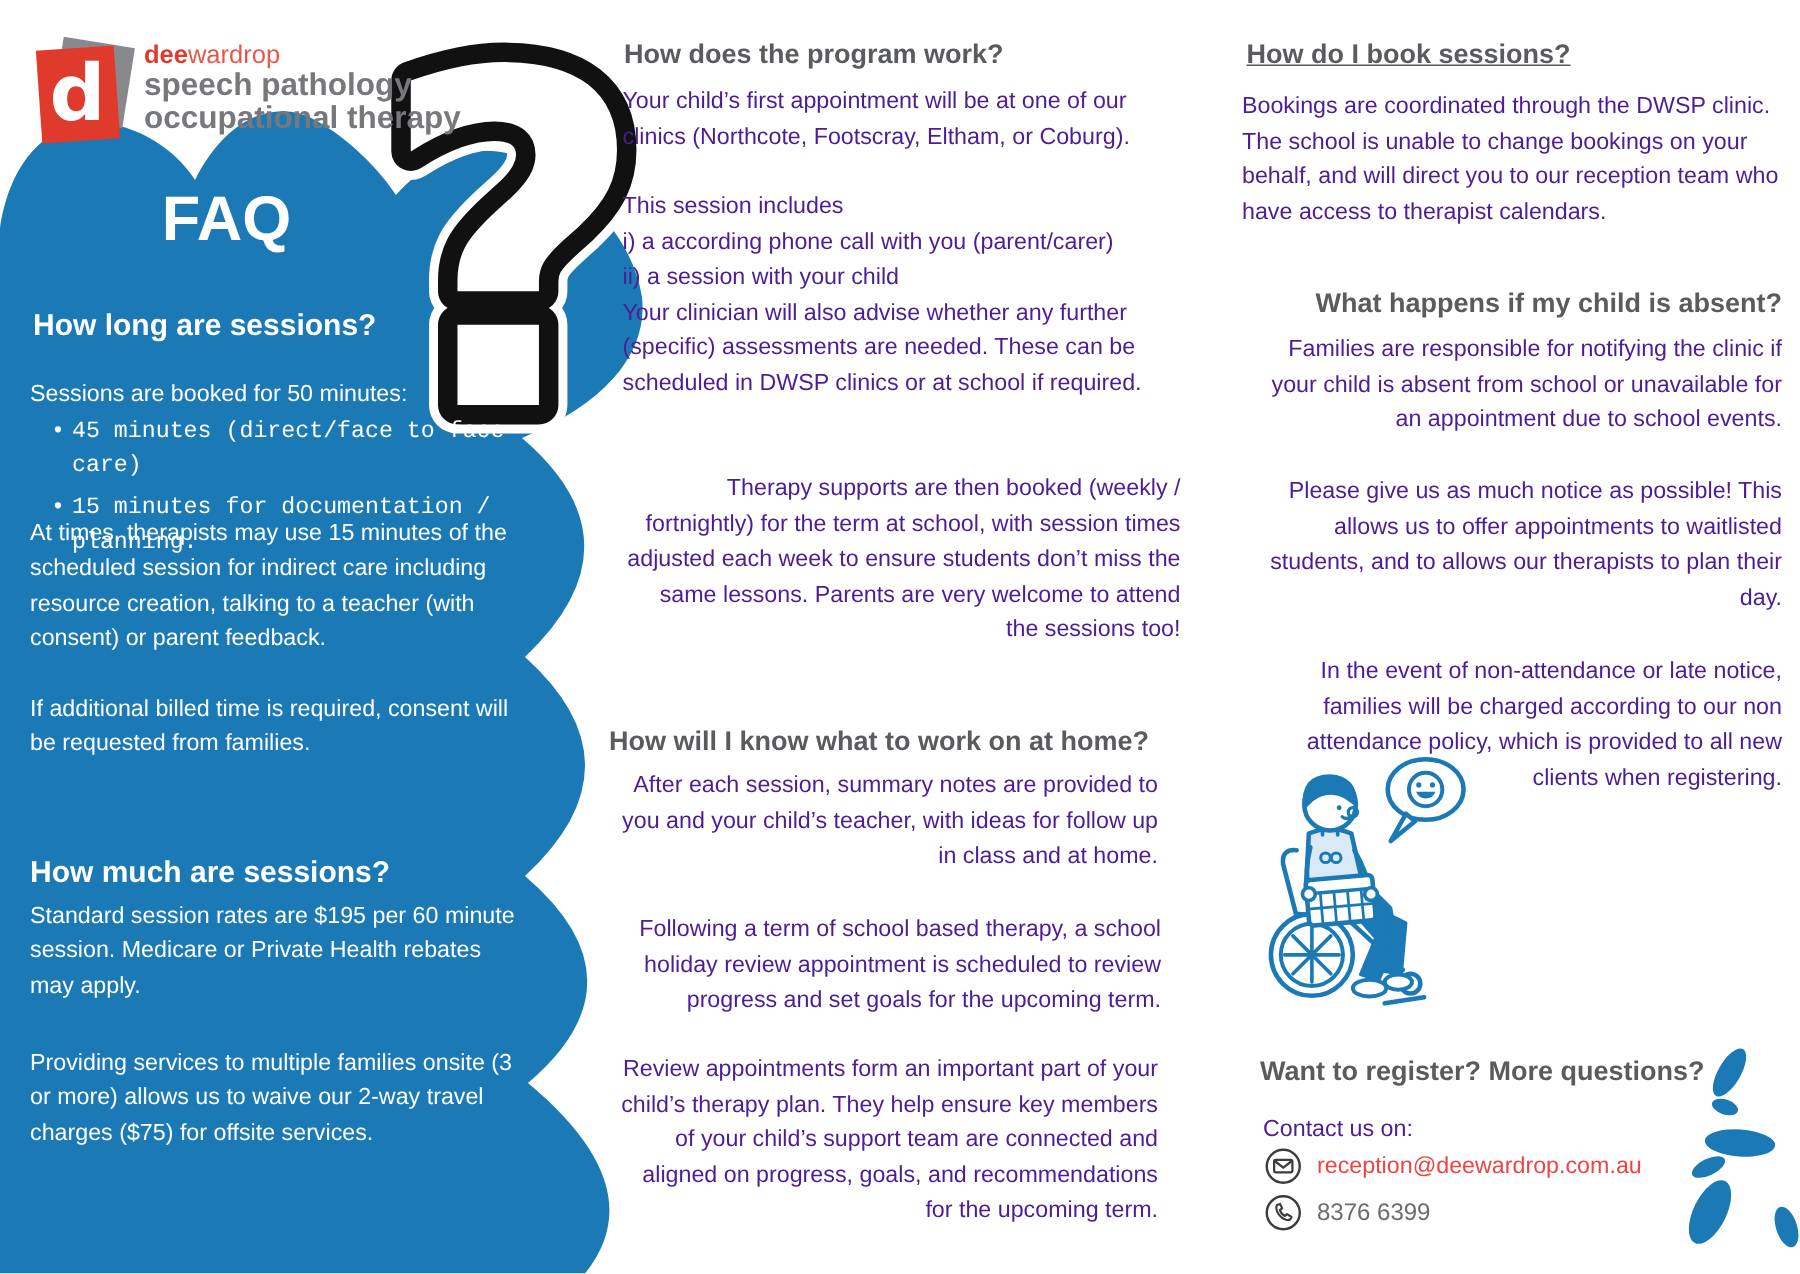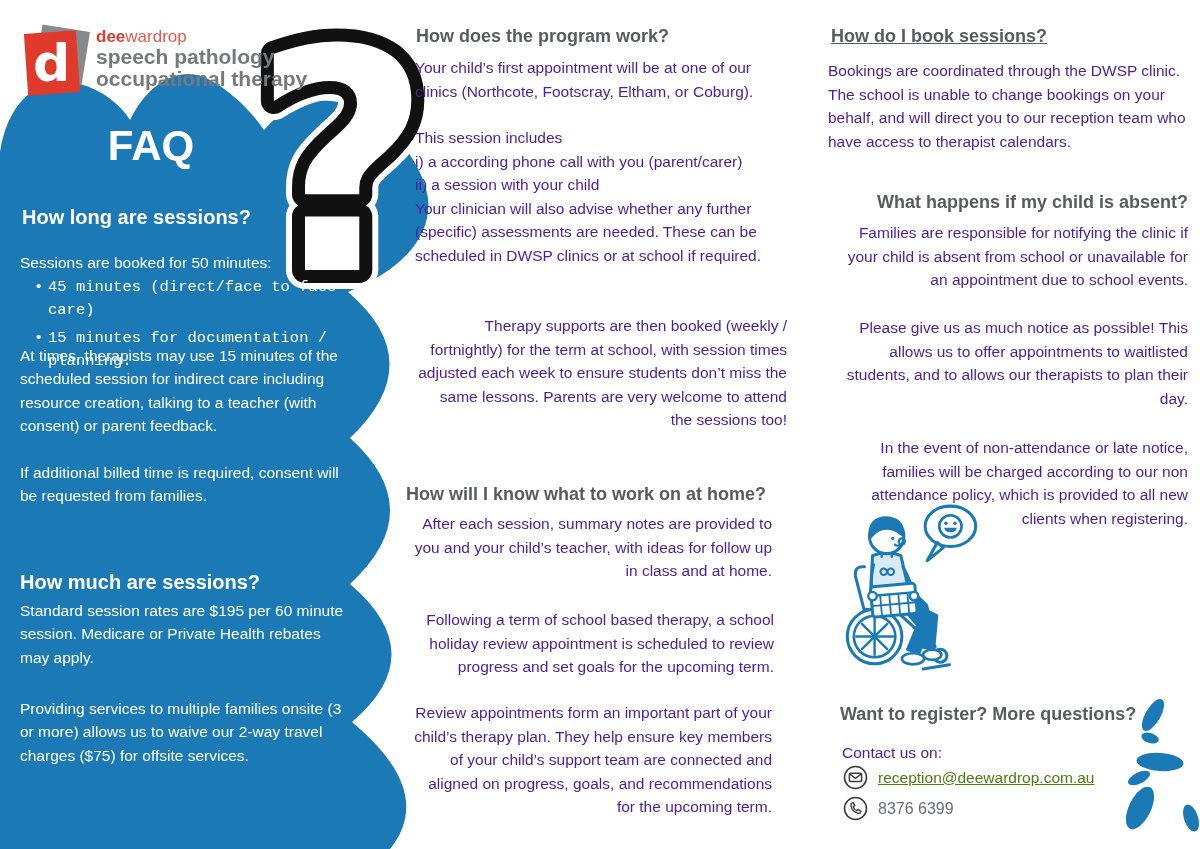--- a/index.html
+++ b/index.html
@@ -52,21 +52,21 @@
   .rc-p1{left:828px;top:59px;width:366px;}
   .rc-h2{left:828px;top:192px;width:360px;text-align:right;}
   .rc-p2{left:830px;top:221px;width:358px;text-align:right;}
   .rc-p3{left:834px;top:316px;width:354px;text-align:right;}
   .rc-p4{left:830px;top:436px;width:358px;text-align:right;}
   .rc-reg-h{left:840px;top:704px;width:330px;}
   .rc-contact{left:842px;top:741px;width:200px;}
   .contact-row{position:absolute;display:flex;align-items:center;gap:10px;color:#6a6c6e;font-size:15.5px;}
   .row-email{left:843px;top:765px;}
   .row-phone{left:843px;top:796px;}
-  .email-link{color:#4d7c0f;text-decoration:underline;cursor:pointer;}
+  .email-link{color:#ef4444;cursor:pointer;}
   .phone-num{font-size:16px;}
   .cicon{width:25px;height:25px;flex:0 0 auto;}
   
   .cloud-svg{left:0;top:0;width:470px;height:849px;}
   .illus-svg{left:836px;top:496px;width:152px;height:182px;}
   .brush-svg{left:1112px;top:688px;width:90px;height:161px;}
 </style>
 </head>
 <body>
 

